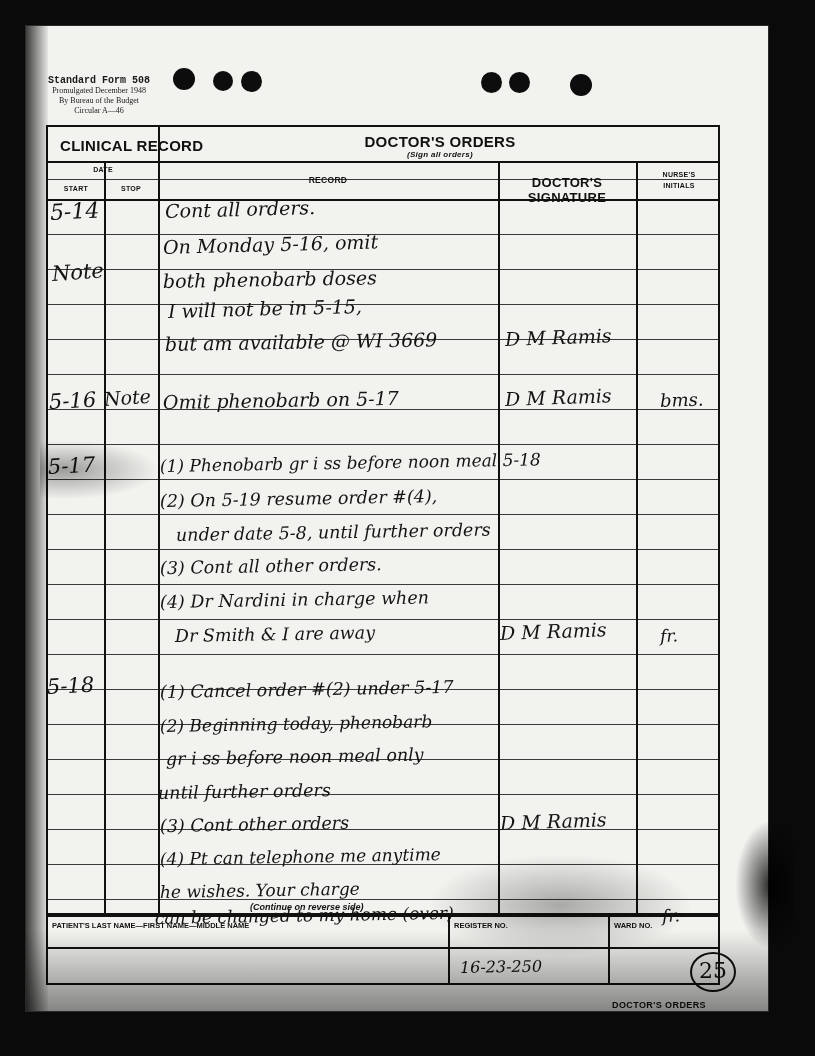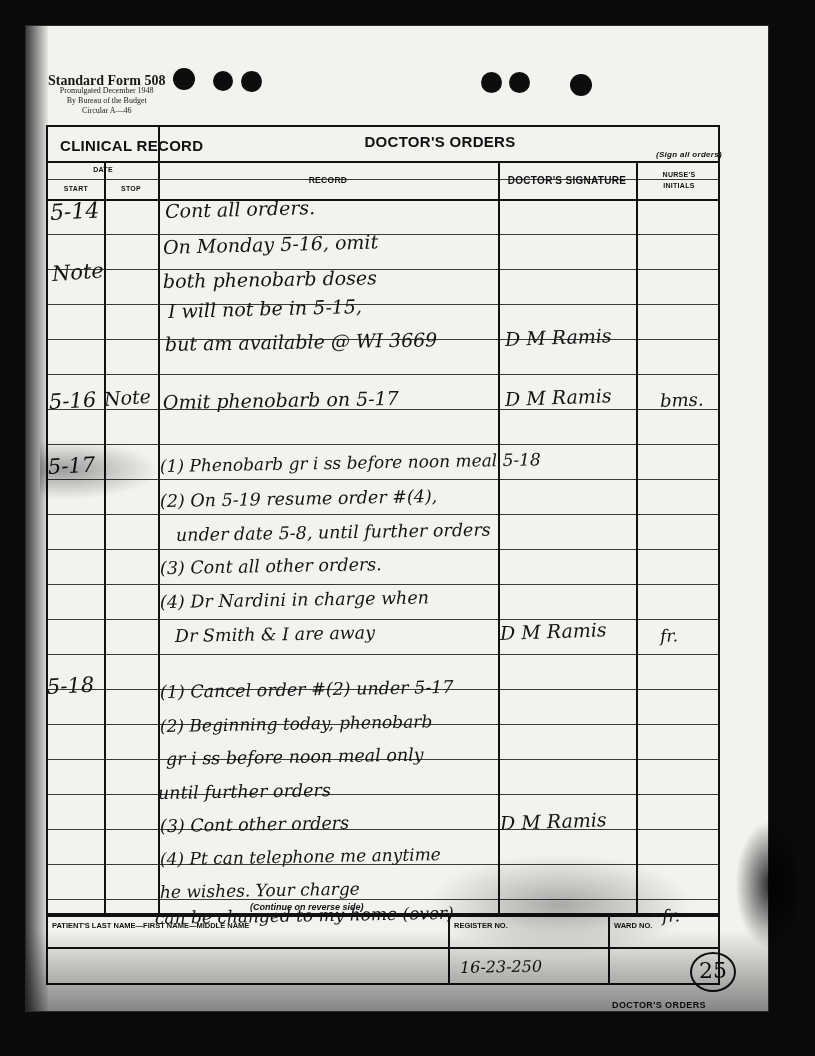--- a/index.html
+++ b/index.html
@@ -69,21 +69,21 @@
   .form-id {
     position: absolute;
     left: 22px;
     top: 22px;
     font-size: 8px;
     line-height: 10px;
     color: #1a1a1a;
     font-family: "Liberation Serif", serif;
     text-align: center;
   }
-  .form-id .l1 { font-weight: bold; font-size: 14px; }
+  .form-id .l1 { font-weight: bold; font-size: 10px; font-family: Liberation Mono, monospace; }
 
   
   .grid {
     position: absolute;
     left: 20px;
     top: 98px;
     width: 700px;
     height: 820px;
     border: 2px solid #111;
     box-sizing: border-box;
@@ -224,27 +224,27 @@
     <div class="hline" style="top:737px;"></div>
     <div class="hline" style="top:772px;"></div>
 
     <div class="vline strong" style="left:56px;top:34px;height:756px;"></div>
     <div class="vline strong" style="left:110px;top:0;"></div>
     <div class="vline strong" style="left:450px;top:34px;height:756px;"></div>
     <div class="vline strong" style="left:588px;top:34px;height:756px;"></div>
 
     <div class="cell-label title-main" style="left:0;top:10px;width:110px;white-space:nowrap;left:12px;">CLINICAL RECORD</div>
     <div class="cell-label title-main" style="left:110px;top:6px;width:564px;">DOCTOR'S ORDERS</div>
-    <div class="cell-label title-sub" style="left:110px;top:23px;width:564px;text-align:right;">(Sign all orders)</div>
+    <div class="cell-label title-sub" style="left:110px;top:23px;width:564px;">(Sign all orders)</div>
 
     <div class="cell-label col-head-sm" style="left:0;top:39px;width:110px;">DATE</div>
     <div class="cell-label col-head-sm" style="left:0;top:58px;width:56px;">START</div>
     <div class="cell-label col-head-sm" style="left:56px;top:58px;width:54px;">STOP</div>
     <div class="cell-label col-head" style="left:110px;top:48px;width:340px;">RECORD</div>
-    <div class="cell-label col-head" style="left:450px;top:48px;width:138px;font-size:10px;">DOCTOR'S SIGNATURE</div>
+    <div class="cell-label col-head" style="left:450px;top:48px;width:138px;font-size:13px;">DOCTOR'S SIGNATURE</div>
     <div class="cell-label col-head-sm" style="left:588px;top:44px;width:86px;">NURSE'S</div>
     <div class="cell-label col-head-sm" style="left:588px;top:55px;width:86px;">INITIALS</div>
   </div>
 
   <div class="hw" style="left:50px;top:200px;font-size:22px;transform:rotate(-3deg);">5-14</div>
   <div class="hw" style="left:52px;top:262px;font-size:21px;transform:rotate(-4deg);">Note</div>
   <div class="hw" style="left:49px;top:390px;font-size:21px;transform:rotate(-3deg);">5-16</div>
   <div class="hw" style="left:104px;top:388px;font-size:19px;transform:rotate(-4deg);">Note</div>
   <div class="hw" style="left:48px;top:455px;font-size:21px;transform:rotate(-3deg);">5-17</div>
   <div class="hw" style="left:47px;top:675px;font-size:21px;transform:rotate(-3deg);">5-18</div>

